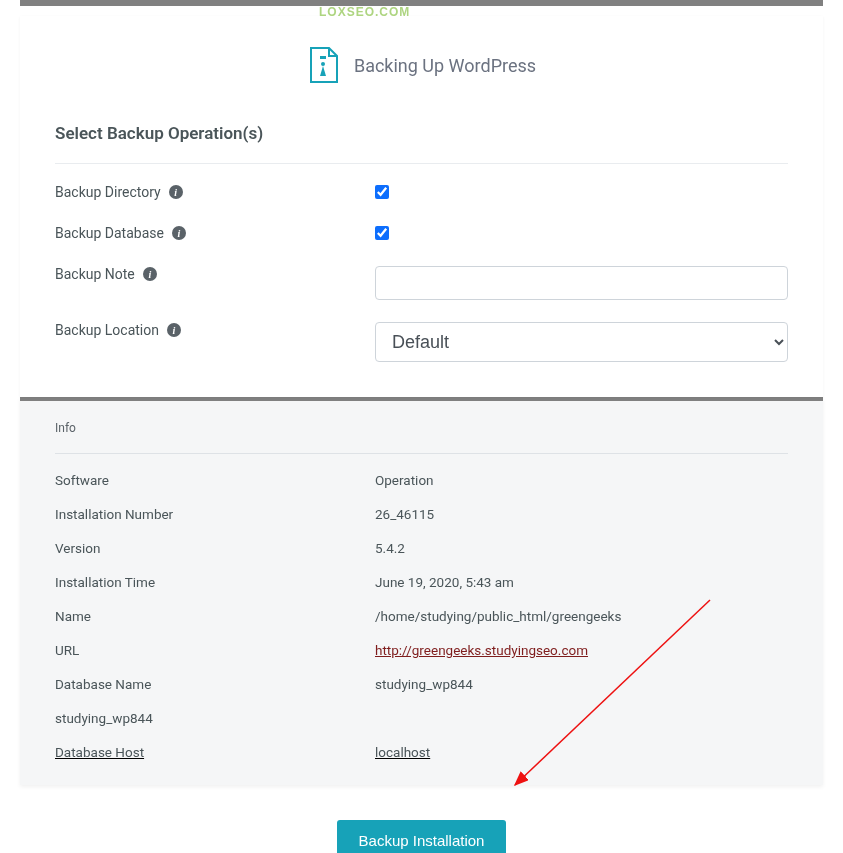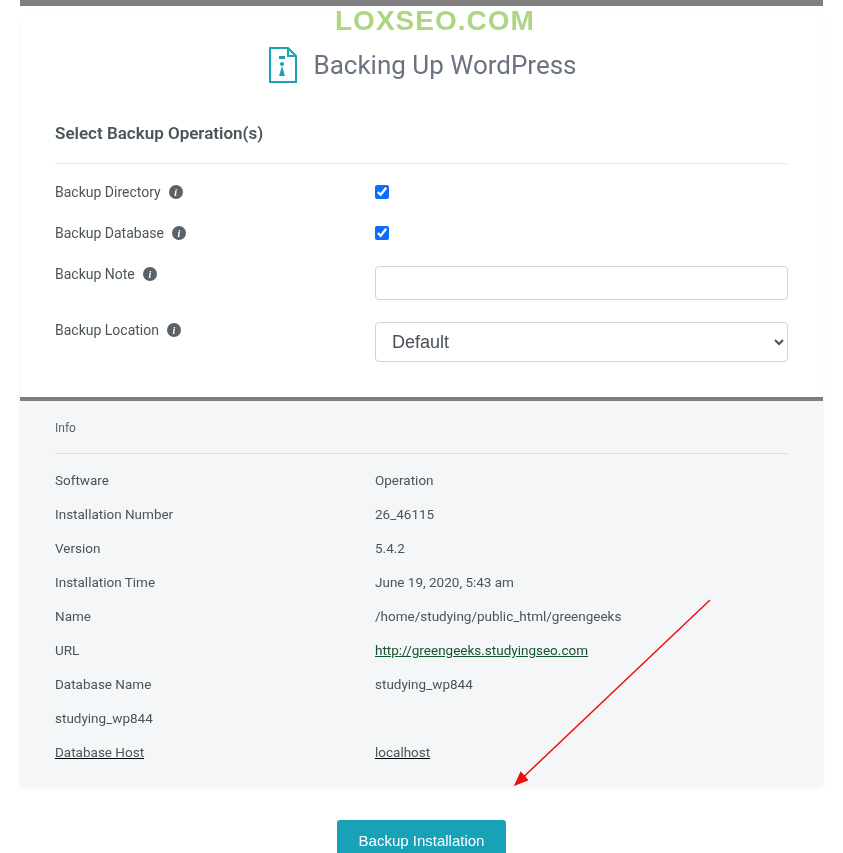--- a/index.html
+++ b/index.html
@@ -17,41 +17,41 @@
     }
     .container {
       background: #fff;
       margin: 0 20px;
       box-shadow: 0 1px 3px rgba(0,0,0,0.05);
       position: relative;
     }
     .watermark {
       position: absolute;
       top: 5px;
-      left: 335px;
-      font-size: 28px;
+      left: 319px;
+      font-size: 12px;
       font-weight: bold;
       letter-spacing: 1px;
       color: #aed581;
       text-shadow: 1px 1px 0 #fff, -1px -1px 0 #fff, 1px -1px 0 #fff, -1px 1px 0 #fff;
       pointer-events: none;
       z-index: 100;
       font-family: Arial, sans-serif;
     }
     .header {
       text-align: center;
       padding: 30px 0 15px 0;
     }
     .header-inner {
       display: inline-flex;
       align-items: center;
       gap: 15px;
     }
     .header-title {
-      font-size: 26px;
+      font-size: 18px;
       color: #6b7280;
       font-weight: 400;
     }
     .backup-icon {
       width: 32px;
       height: 38px;
     }
     .section {
       padding: 0 35px;
     }
@@ -147,21 +147,21 @@
     .info-row:last-child { margin-bottom: 0; text-decoration: underline; }
     .info-key {
       width: 320px;
       color: #4a5559;
     }
     .info-value {
       flex: 1;
       color: #4a5559;
     }
     .info-value a {
-      color: #14532d;
+      color: #7f1d1d;
       text-decoration: underline;
     }
     .button-row {
       text-align: center;
       padding: 35px 0 20px 0;
     }
     .primary-button {
       display: inline-block;
       background: #17a2b8;
       color: #fff;

